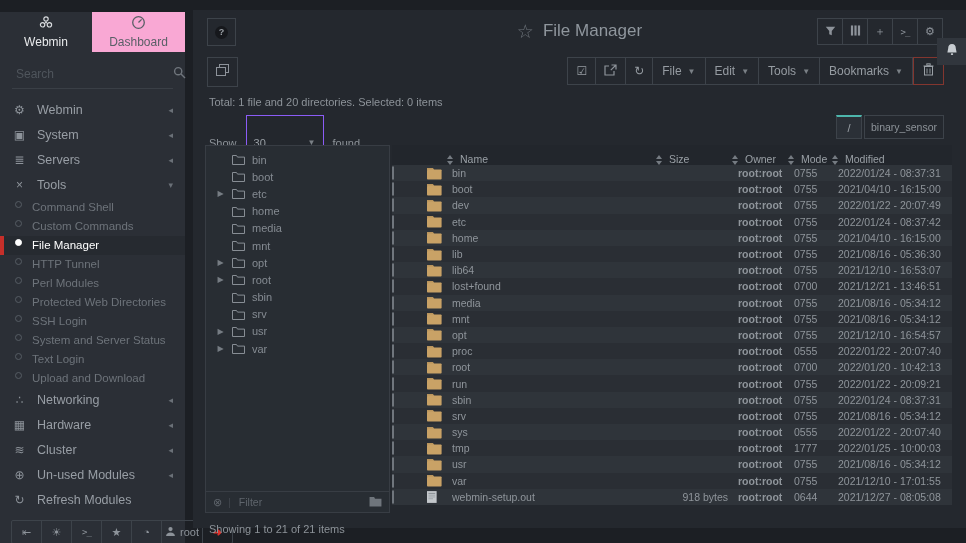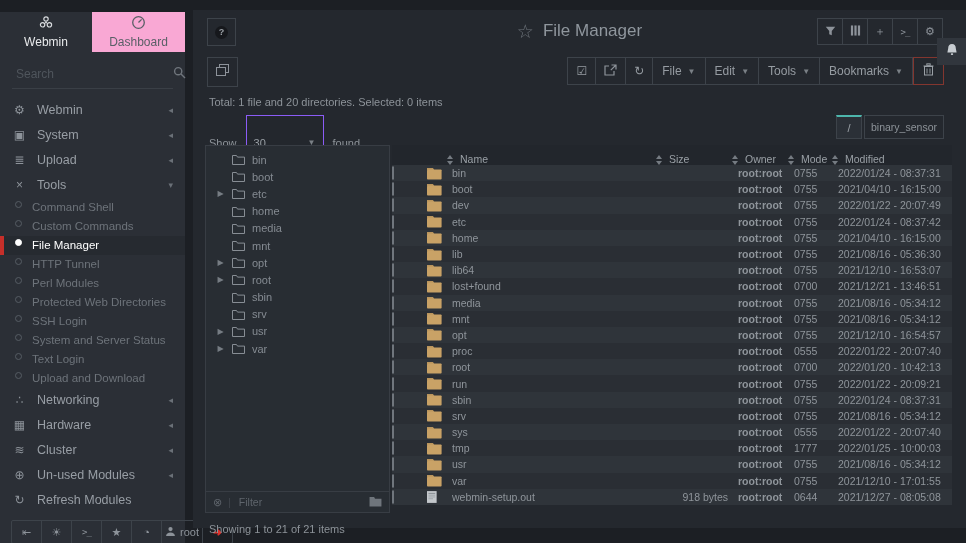--- a/index.html
+++ b/index.html
@@ -131,21 +131,21 @@
         <span>Webmin</span>
         <span class="chev">◂</span>
       </li>
       <li class="cat">
         <span class="cicon">▣</span>
         <span>System</span>
         <span class="chev">◂</span>
       </li>
       <li class="cat">
         <span class="cicon">≣</span>
-        <span>Upload</span>
+        <span>Servers</span>
         <span class="chev">◂</span>
       </li>
       <li class="cat">
         <span class="cicon">×</span>
         <span>Tools</span>
         <span class="chev">▾</span>
       </li>
       <li class="sub">
         <span class="bullet"></span>
         <span>Command Shell</span>

